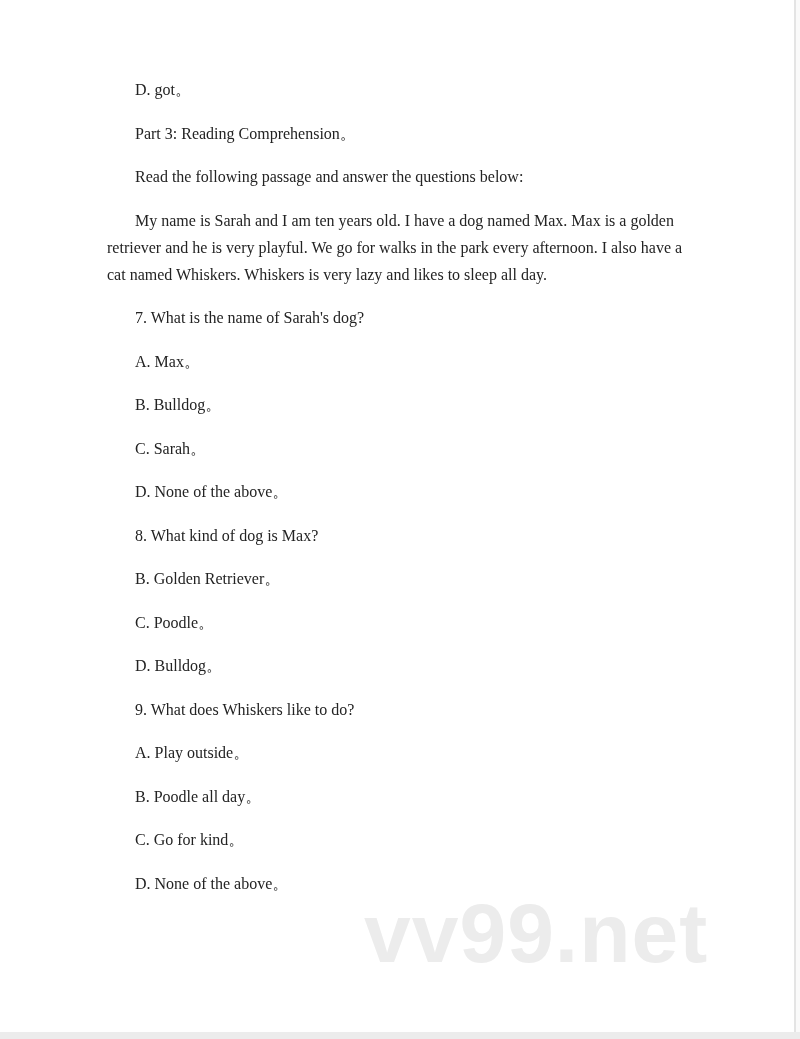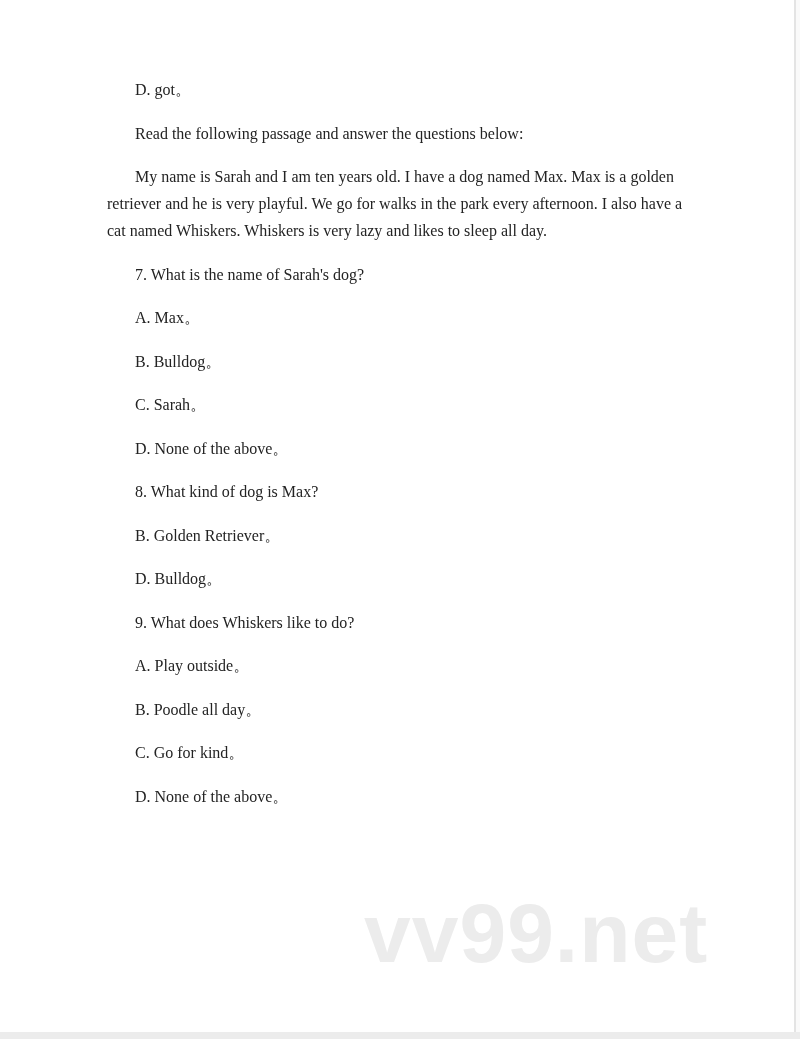--- a/index.html
+++ b/index.html
@@ -80,29 +80,31 @@
 </style>
 </head>
 <body>
 
 <div class="viewer">
 
   <div class="page">
     <div class="doc-body">
 
     <p class="para option">D. got。</p>
+        <p class="para heading">Part 3: Reading Comprehension。</p>
         <p class="para instruction">Read the following passage and answer the questions below:</p>
         <p class="para passage">My name is Sarah and I am ten years old. I have a dog named Max. Max is a golden retriever and he is very playful. We go for walks in the park every afternoon. I also have a cat named Whiskers. Whiskers is very lazy and likes to sleep all day.</p>
         <p class="para question">7. What is the name of Sarah's dog?</p>
         <p class="para option">A. Max。</p>
         <p class="para option">B. Bulldog。</p>
         <p class="para option">C. Sarah。</p>
         <p class="para option">D. None of the above。</p>
         <p class="para question">8. What kind of dog is Max?</p>
         <p class="para option">B. Golden Retriever。</p>
+        <p class="para option">C. Poodle。</p>
         <p class="para option">D. Bulldog。</p>
         <p class="para question">9. What does Whiskers like to do?</p>
         <p class="para option">A. Play outside。</p>
         <p class="para option">B. Poodle all day。</p>
         <p class="para option">C. Go for kind。</p>
         <p class="para option">D. None of the above。</p>
       </div>
     <div class="watermark">vv99.net</div>
   </div>
 

